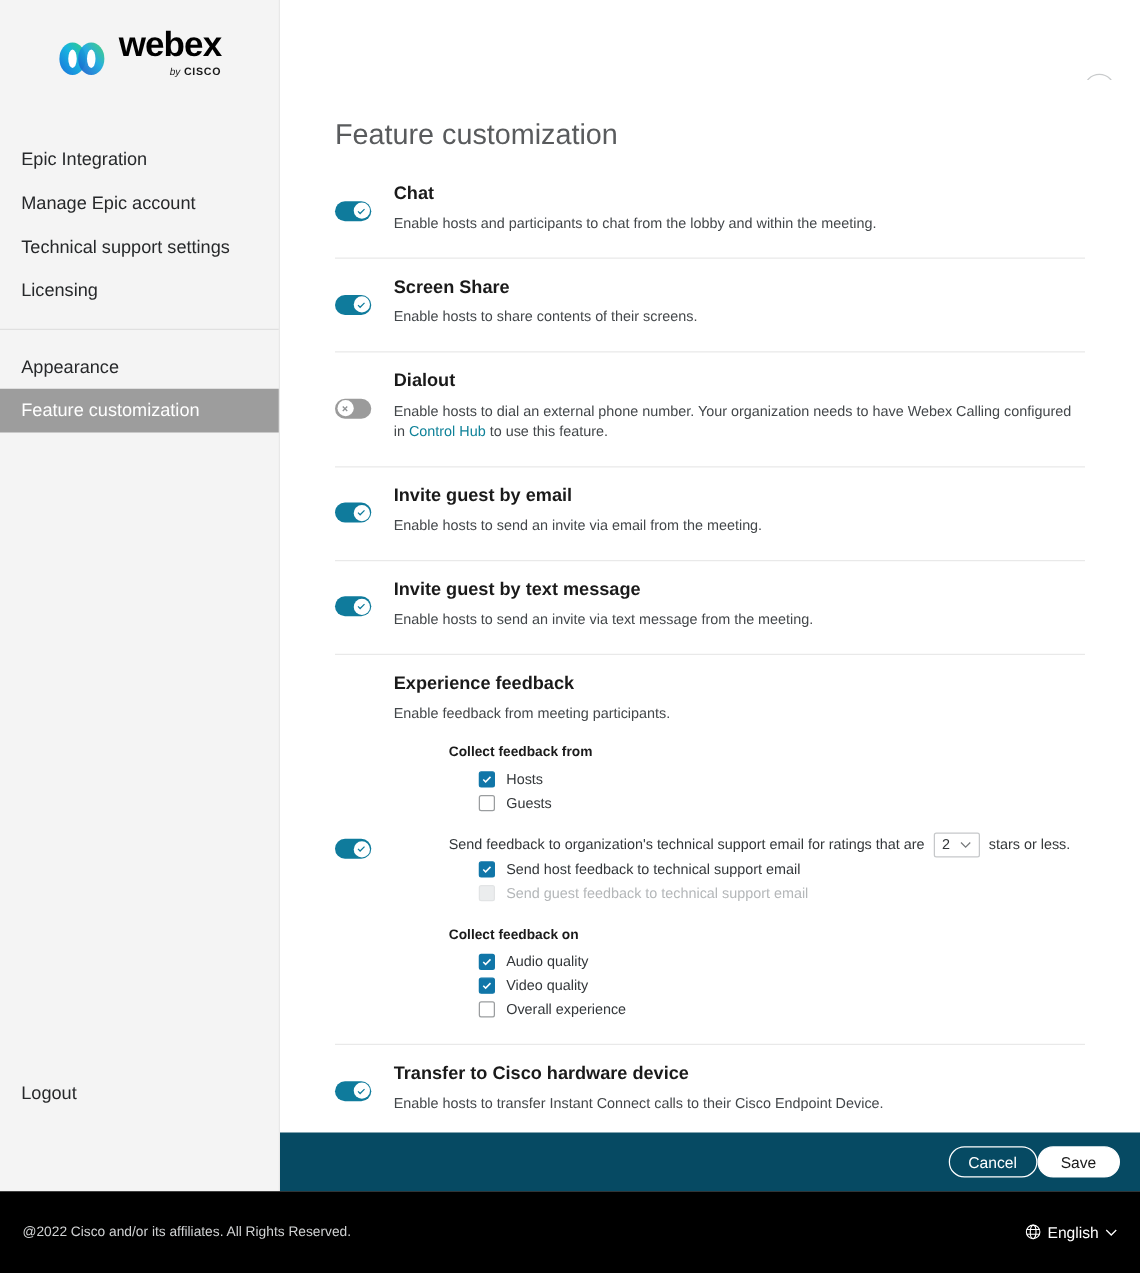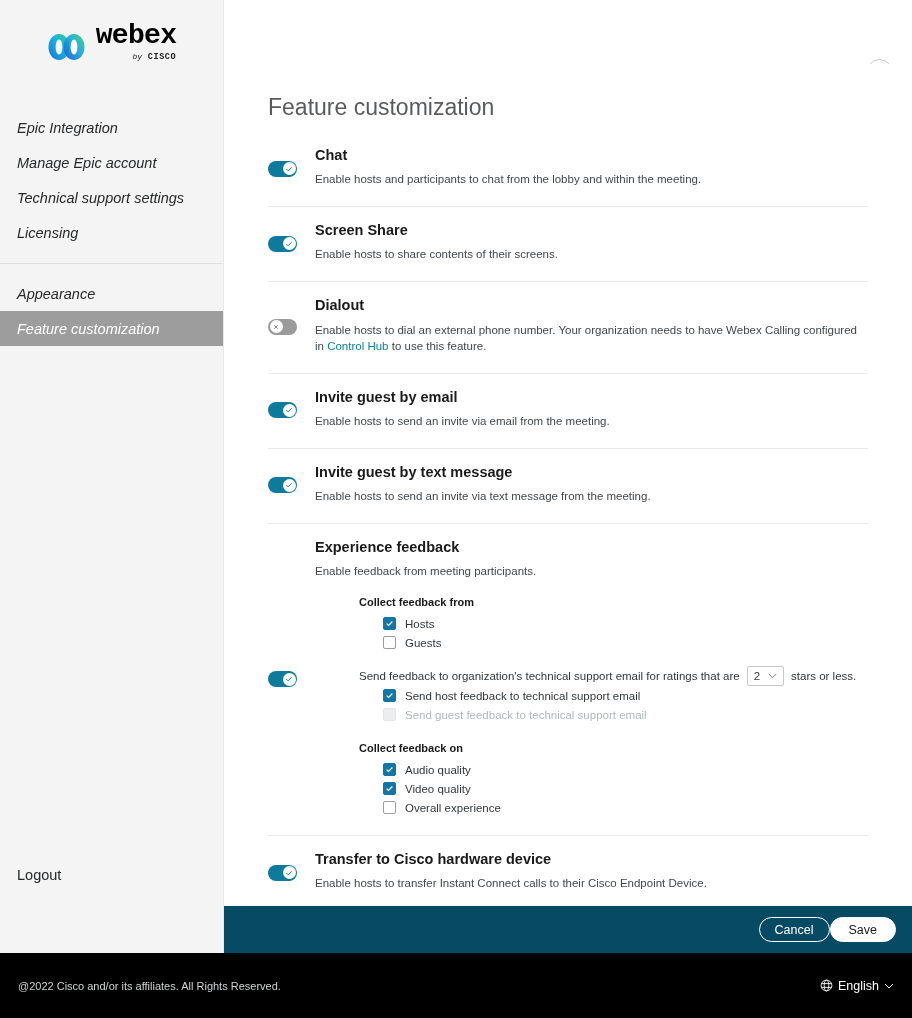--- a/index.html
+++ b/index.html
@@ -14,36 +14,35 @@
   
   .sidebar {
     position: absolute; left: 0; top: 0;
     width: 224px; height: 953px;
     background: #f4f4f4;
     border-right: 1px solid #e8e8e8;
   }
   .logo-wrap {
     display: flex; align-items: center; justify-content: center;
     padding: 22px 0 6px 0;
-    font-family: Liberation Mono, monospace;
   }
   .logo { display: flex; align-items: flex-end; gap: 7px; }
   .logo-rings { width: 42px; height: 30px; }
   .logo-textblock { display: flex; flex-direction: column; align-items: flex-end; }
   .logo-word {
     font-size: 28px; font-weight: bold; color: #000;
     letter-spacing: -0.7px; line-height: 1;
   }
   .logo-sub {
     font-size: 8.5px; font-weight: bold; color: #1a1a1a;
     letter-spacing: 0.6px; margin-top: 2px;
   }
   .logo-sub i { font-style: italic; font-weight: normal; font-size: 8px; letter-spacing: 0; }
 
-  .nav { margin-top: 42px; font-style: italic; }
+  .nav { margin-top: 42px; }
   .nav-item {
     height: 35px; display: flex; align-items: center;
     padding-left: 17px;
     font-size: 14.5px; color: #26282a;
     cursor: pointer;
   }
   .nav-item.selected { background: #9d9d9d; color: #ffffff; }
   .nav-sep { height: 1px; background: #e0e0e0; margin: 13px 0 12px 0; }
 
   .logout {

